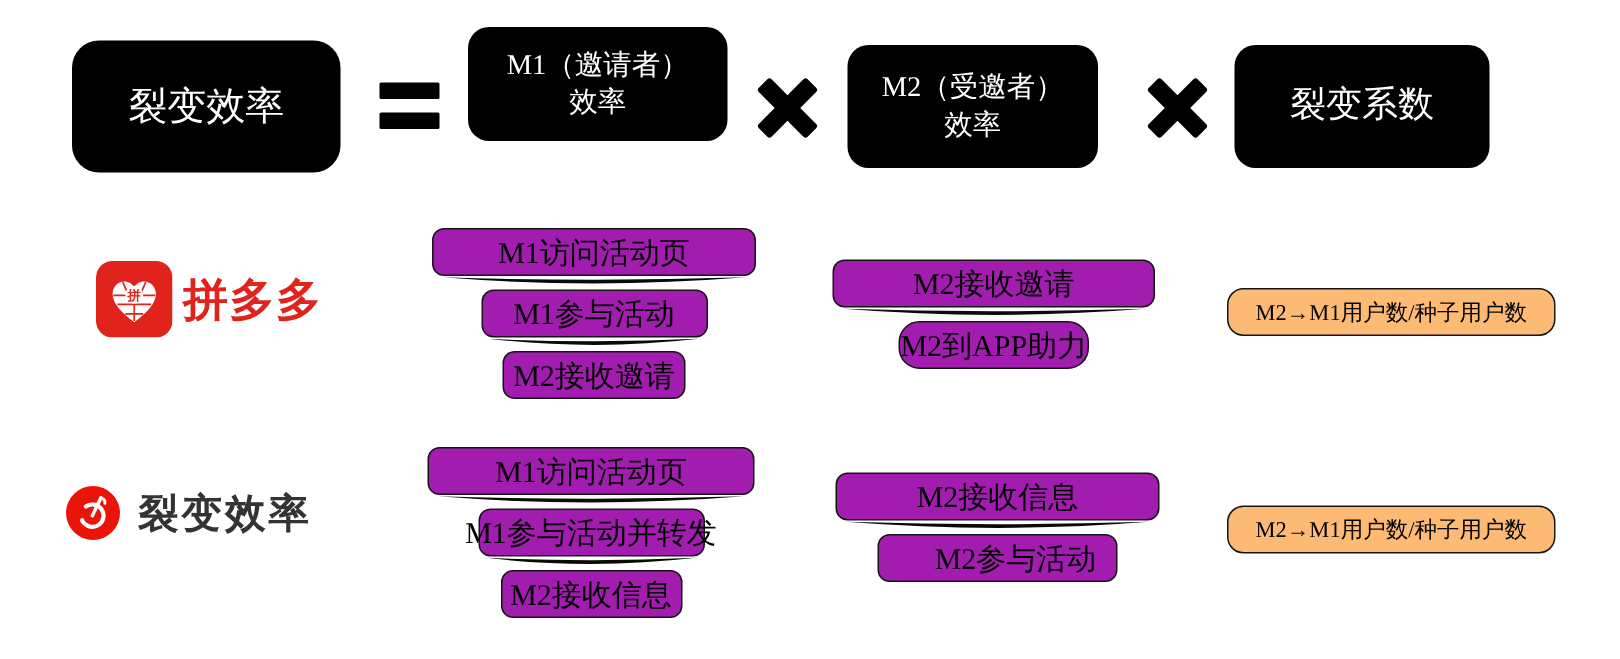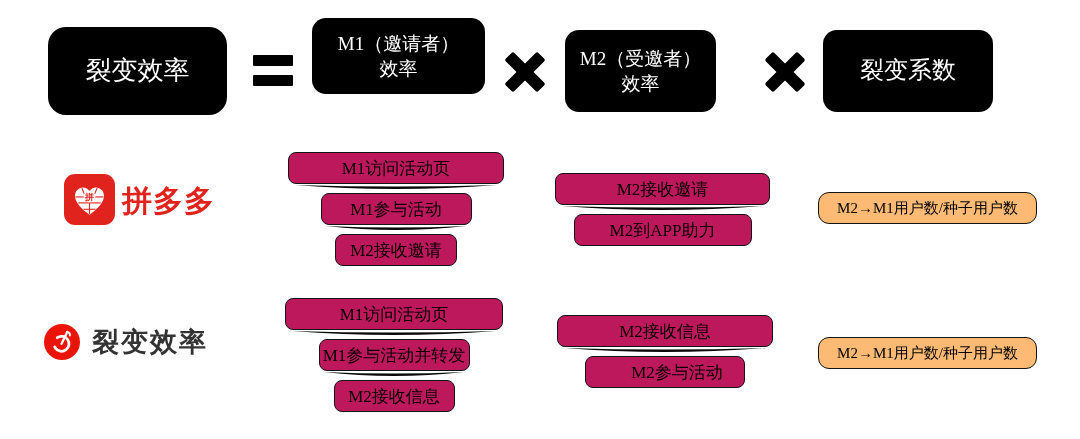--- a/index.html
+++ b/index.html
@@ -21,24 +21,24 @@
   .op-cross{position:absolute;width:42px;height:40px;}
   .op-cross::before,.op-cross::after{
     content:"";position:absolute;left:-2px;top:14px;width:46px;height:12px;
     background:#000;border-radius:2px;
   }
   .op-cross::before{transform:rotate(45deg);}
   .op-cross::after{transform:rotate(-45deg);}
   
   .funnel{position:absolute;display:flex;flex-direction:column;align-items:center;}
   .fbox{
-    box-sizing:border-box;height:32px;background:#be185d;color:#000;
+    box-sizing:border-box;height:32px;background:#a21caf;color:#000;
     border:1.6px solid #141414;border-radius:8px;
     display:flex;align-items:center;justify-content:center;
-    font-size:17px;white-space:nowrap;
+    font-size:20px;white-space:nowrap;
   }
   .lens{display:block;height:9px;}
   .lens path{fill:#0a0a0a;}
   .coef{
     position:absolute;box-sizing:border-box;height:32px;background:#fdba74;color:#000;
     border:1.6px solid #141414;border-radius:11px;
     display:flex;align-items:center;justify-content:center;
     font-size:15px;white-space:nowrap;
   }
   
@@ -64,21 +64,21 @@
     <div class="bar"></div>
   </div>
 
   <div class="bbox r14" style="left:312px;top:18px;width:173px;height:76px;font-size:19px;">
     <span>M1（邀请者）</span>
     <span>效率</span>
   </div>
 
   <div class="op-cross" role="img" style="left:504px;top:52px;" aria-label="×"></div>
 
-  <div class="bbox r14" style="left:565px;top:30px;width:151px;height:82px;font-size:19px;">
+  <div class="bbox r14" style="left:565px;top:30px;width:167px;height:82px;font-size:19px;">
     <span>M2（受邀者）</span>
     <span>效率</span>
   </div>
 
   <div class="op-cross" role="img" style="left:764px;top:52px;" aria-label="×"></div>
 
   <div class="bbox r14" style="left:823px;top:30px;width:170px;height:82px;font-size:24px;">
     <span>裂变系数</span>
   </div>
 
@@ -108,21 +108,21 @@
       <path d="M0 1 Q50 4.5 100 1 Q50 10 0 1 Z"></path>
       </svg>
     <div class="fbox" style="width:122px;">M2接收邀请</div>
   </div>
 
   <div class="funnel" style="left:555px;top:173px;width:215px;">
     <div class="fbox" style="width:215px;">M2接收邀请</div>
     <svg class="lens" viewBox="0 0 100 10" preserveAspectRatio="none" style="width:201px;">
       <path d="M0 1 Q50 4.5 100 1 Q50 10 0 1 Z"></path>
       </svg>
-    <div class="fbox" style="width:178px;">M2到APP助力</div>
+    <div class="fbox" style="width:127px;border-radius:14px;">M2到APP助力</div>
   </div>
 
   <div class="coef" style="left:818px;top:192px;width:219px;">M2→M1用户数/种子用户数</div>
 
   <svg class="logo" style="left:44px;top:324px;" width="36" height="36" viewBox="0 0 40 40">
     <circle cx="20" cy="20" r="20" fill="#ea1409"></circle>
     <g fill="none" stroke="#ffffff" stroke-linecap="round">
       <circle cx="19.5" cy="22" r="8.3" stroke-width="3.1" stroke-dasharray="40.5 11.6" transform="rotate(-125 19.5 22)"></circle>
       <line x1="19.5" y1="22" x2="25.8" y2="8.8" stroke-width="2.6"></line>
       <path d="M25.8 8.8 Q29.4 9.8 28.8 12.8" stroke-width="2.2"></path>

